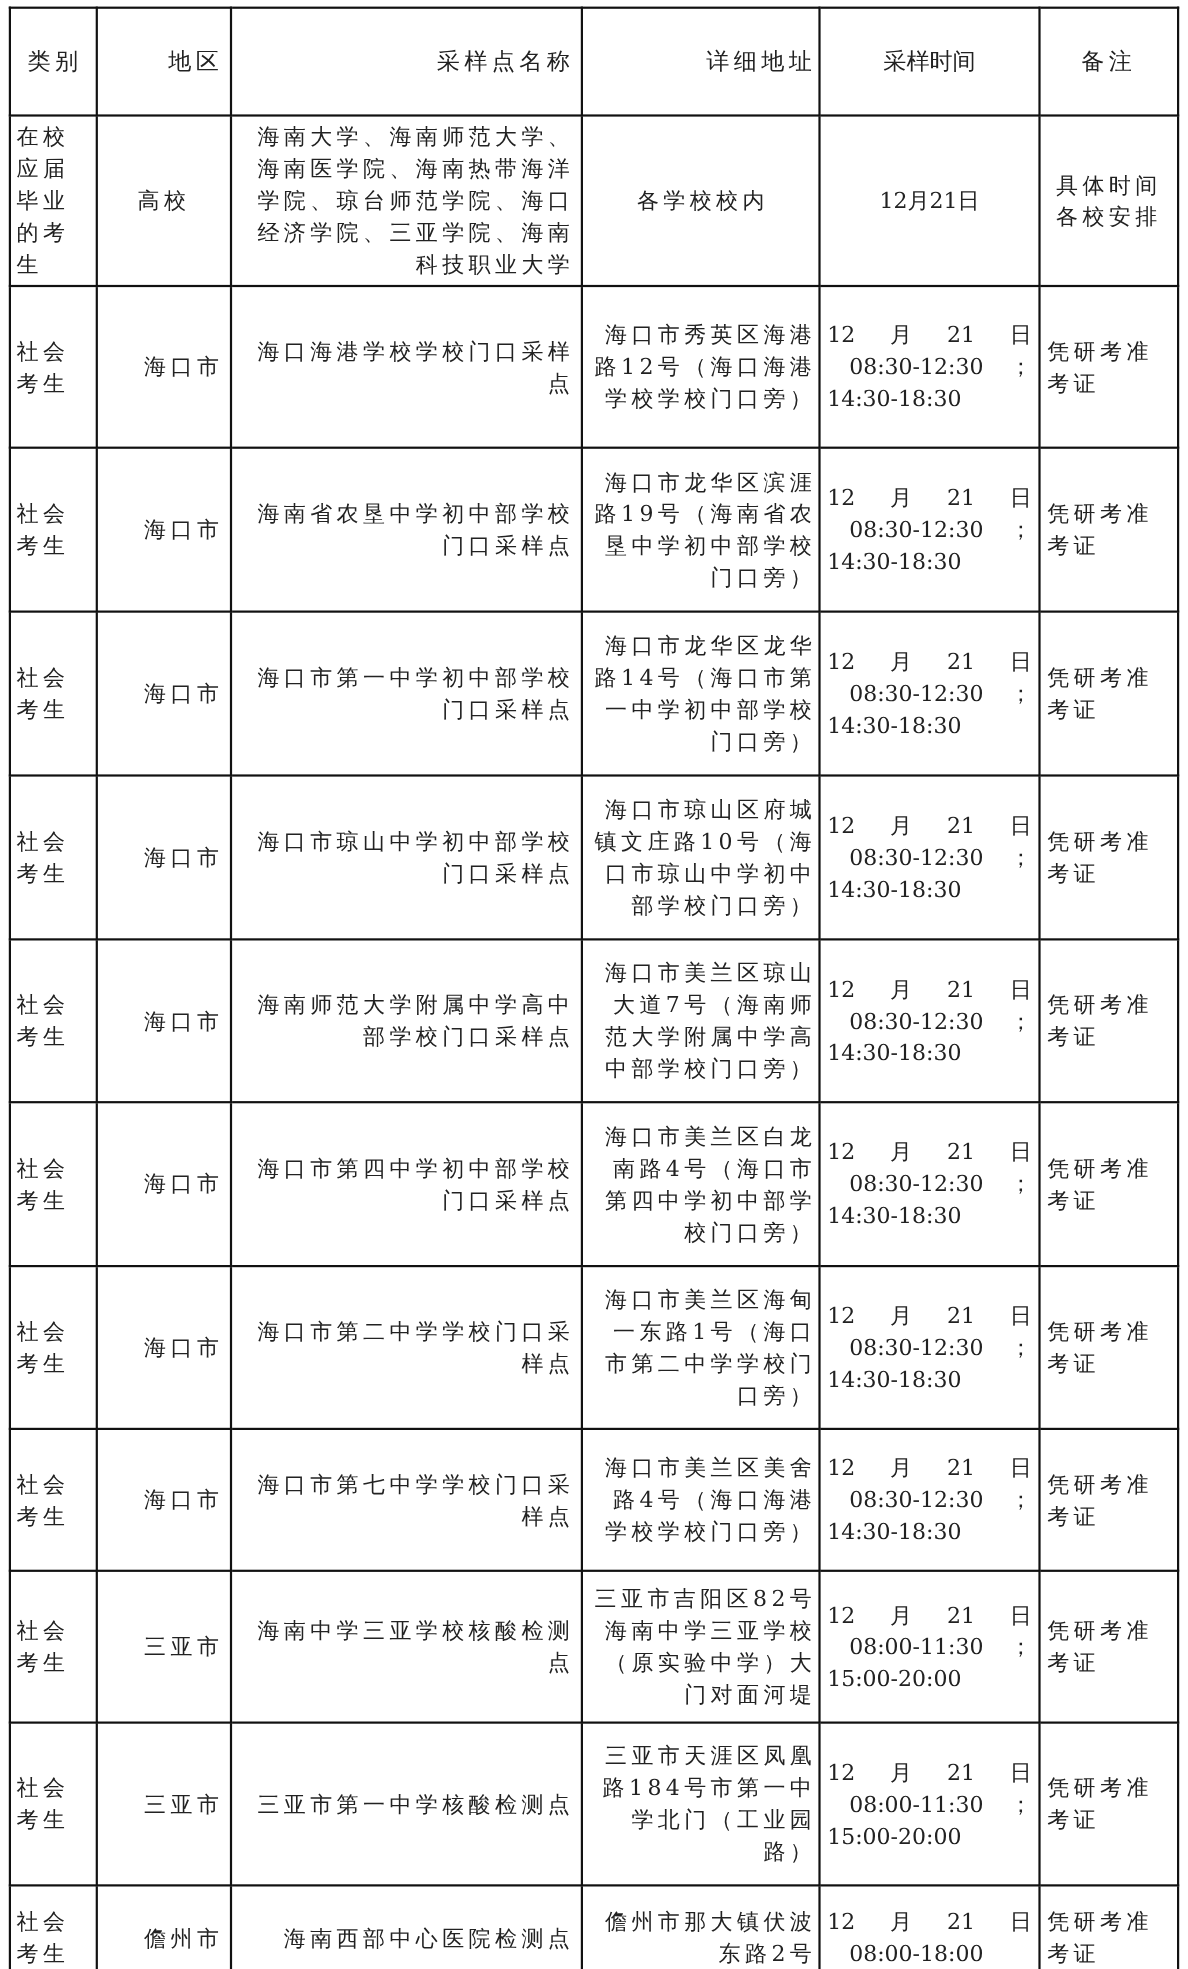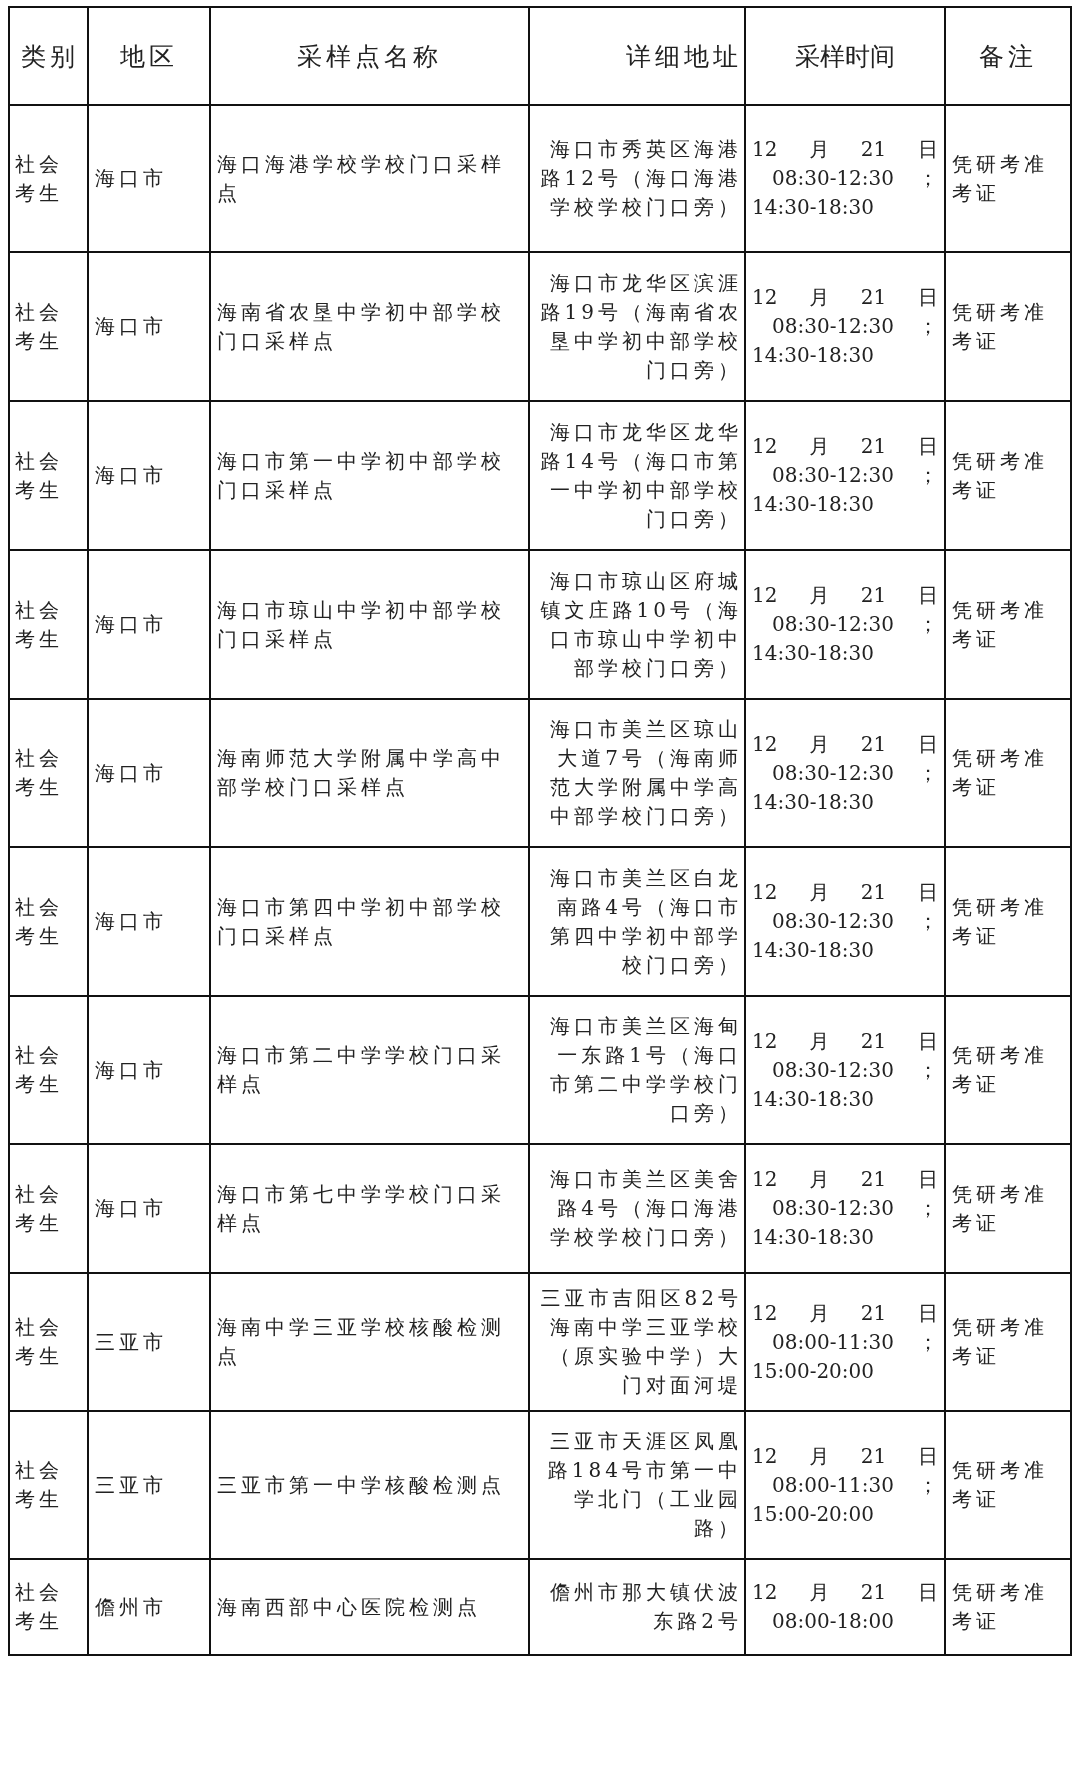--- a/index.html
+++ b/index.html
@@ -1,24 +1,24 @@
 <!DOCTYPE html>
 <html><head>
 <meta charset="utf-8">
 <style>
   html, body { margin: 0; padding: 0; background: #ffffff; }
   body { width: 1080px; height: 1790px; position: relative; overflow: hidden;
          font-family: "DejaVu Serif", "Liberation Serif", serif; color: #222; }
   table { position: absolute; left: 8px; top: 6px; border-collapse: collapse; table-layout: fixed; width: 1064px; }
   td, th { border: 2px solid #111; padding: 0 6px; font-weight: normal; font-size: 20px; line-height: 29px;
            letter-spacing: 4px; vertical-align: middle; word-break: break-all; }
-  th { text-align: center; height: 96px; font-size: 25px; }
+  th { text-align: center; height: 96px; font-size: 21px; }
   .c1 { width: 70px; padding-left: 5px; padding-right: 2px; }
-  .c2 { width: 108px; }
-  .c3 { width: 305px; }
+  .c2 { width: 108px; text-align: right; }
+  .c3 { width: 305px; text-align: right; }
   .c4 { width: 206px; padding-right: 2px; text-align: right; }
   .c5 { width: 186px; letter-spacing: 0; }
   .c6 { width: 112px; }
   .center { text-align: center; }
   .time-line1 { display: flex; justify-content: space-between; letter-spacing: 0; }
   .time-line2 { display: flex; justify-content: space-between; letter-spacing: 0; margin-left: 20px; }
   .mono { letter-spacing: 0; }
 </style>
 </head>
 <body>
@@ -28,20 +28,28 @@
     <tr>
       <th class="c1">类别</th>
       <th class="c2">地区</th>
       <th class="c3">采样点名称</th>
       <th class="c4">详细地址</th>
       <th class="c5">采样时间</th>
       <th class="c6">备注</th>
     </tr>
   </thead>
   <tbody id="tbody">
+    <tr style="height:155px">
+      <td class="c1">在校应届毕业的考生</td>
+      <td class="c2 center">高校</td>
+      <td class="c3">海南大学、海南师范大学、海南医学院、海南热带海洋学院、琼台师范学院、海口经济学院、三亚学院、海南科技职业大学</td>
+      <td class="c4 center">各学校校内</td>
+      <td class="c5 center">12月21日</td>
+      <td class="c6 center">具体时间各校安排</td>
+    </tr>
 
   <tr style="height: 147px;">
     <td class="c1">社会考生</td>
     <td class="c2">海口市</td>
     <td class="c3">海口海港学校学校门口采样点</td>
     <td class="c4">海口市秀英区海港路12号（海口海港学校学校门口旁）</td>
     <td class="c5">
       <div class="time-line1">
         <span>12</span>
         <span>月</span>

